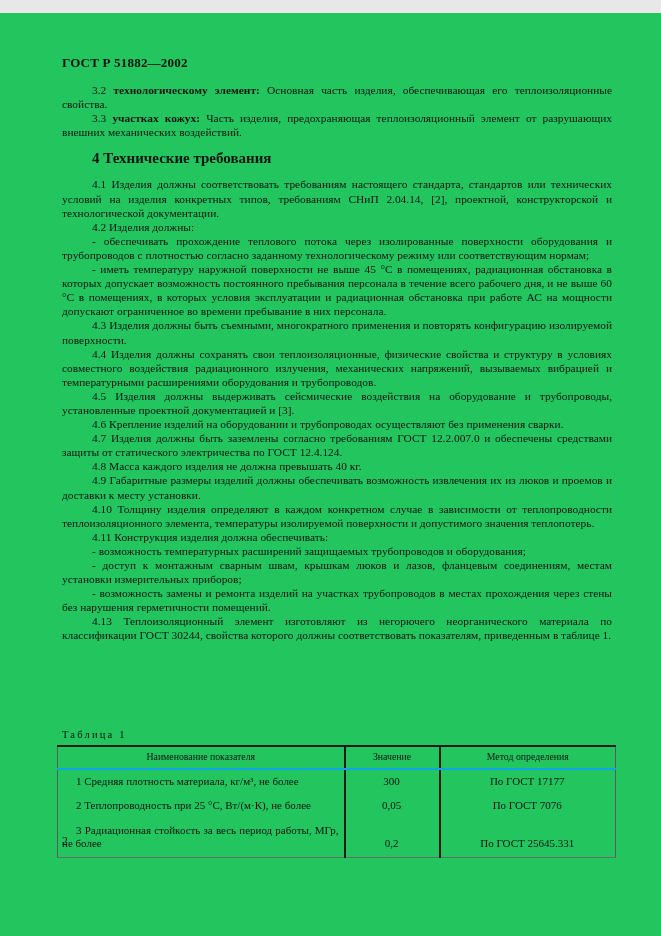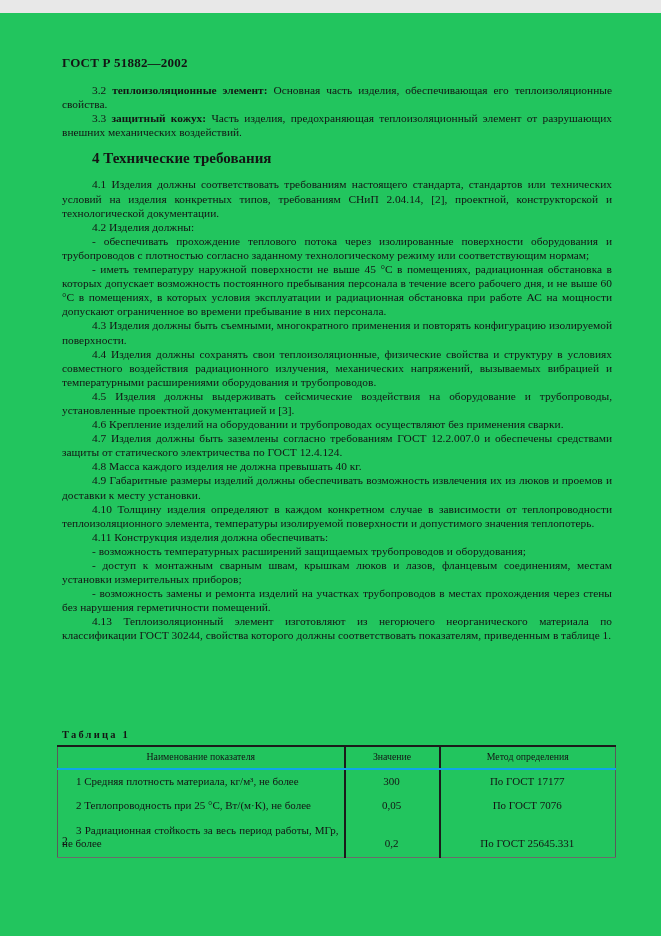--- a/index.html
+++ b/index.html
@@ -24,21 +24,21 @@
     overflow:hidden;
   }
   .para{margin:0;text-indent:30px;}
   .sec-heading{
     margin:12px 0 12px 0;text-indent:30px;
     font-weight:bold;font-size:15px;
   }
   .dterm{font-weight:bold;}
   .tcaption{
     position:absolute;left:62px;top:716px;
-    font-size:10.5px;letter-spacing:2.2px;font-weight:bold;
+    font-size:10.5px;letter-spacing:2.2px;
   }
   .tbl-wrap{position:absolute;left:57px;top:732px;width:558px;}
   table.tbl{
     border-collapse:collapse;table-layout:fixed;width:558px;
     font-size:11px;line-height:13.5px;
     border-top:2px solid #1b1b1b;
     border-bottom:1px solid #6b6b6b;
     border-left:1px solid #5a5a5a;
     border-right:1px solid #5a5a5a;
   }
@@ -66,23 +66,23 @@
 </style>
 </head>
 <body>
 
 <div class="page">
 
   <div class="doc-header">ГОСТ Р 51882—2002</div>
 
   <div class="content">
 
-    <p class="para"><span>3.2</span> <span class="dterm">теплоизоляционные элемент:</span> <span>Основная часть изделия, обеспечивающая его теплоизоляционные свойства.</span></p>
+    <p class="para"><span>3.2</span> <span class="dterm">технологическому элемент:</span> <span>Основная часть изделия, обеспечивающая его теплоизоляционные свойства.</span></p>
 
-    <p class="para"><span>3.3</span> <span class="dterm">защитный кожух:</span> <span>Часть изделия, предохраняющая теплоизоляционный элемент от разрушающих внешних механических воздействий.</span></p>
+    <p class="para"><span>3.3</span> <span class="dterm">участках кожух:</span> <span>Часть изделия, предохраняющая теплоизоляционный элемент от разрушающих внешних механических воздействий.</span></p>
 
     <p class="sec-heading">4 Технические требования</p>
 
     <p class="para">4.1 Изделия должны соответствовать требованиям настоящего стандарта, стандартов или технических условий на изделия конкретных типов, требованиям СНиП 2.04.14, [2], проектной, конструкторской и технологической документации.</p>
     <p class="para">4.2 Изделия должны:</p>
     <p class="para">- обеспечивать прохождение теплового потока через изолированные поверхности оборудования и трубопроводов с плотностью согласно заданному технологическому режиму или соответствующим нормам;</p>
     <p class="para">- иметь температуру наружной поверхности не выше 45 °С в помещениях, радиационная обстановка в которых допускает возможность постоянного пребывания персонала в течение всего рабочего дня, и не выше 60 °С в помещениях, в которых условия эксплуатации и радиационная обстановка при работе АС на мощности допускают ограниченное во времени пребывание в них персонала.</p>
     <p class="para">4.3 Изделия должны быть съемными, многократного применения и повторять конфигурацию изолируемой поверхности.</p>
     <p class="para">4.4 Изделия должны сохранять свои теплоизоляционные, физические свойства и структуру в условиях совместного воздействия радиационного излучения, механических напряжений, вызываемых вибрацией и температурными расширениями оборудования и трубопроводов.</p>
     <p class="para">4.5 Изделия должны выдерживать сейсмические воздействия на оборудование и трубопроводы, установленные проектной документацией и [3].</p>

